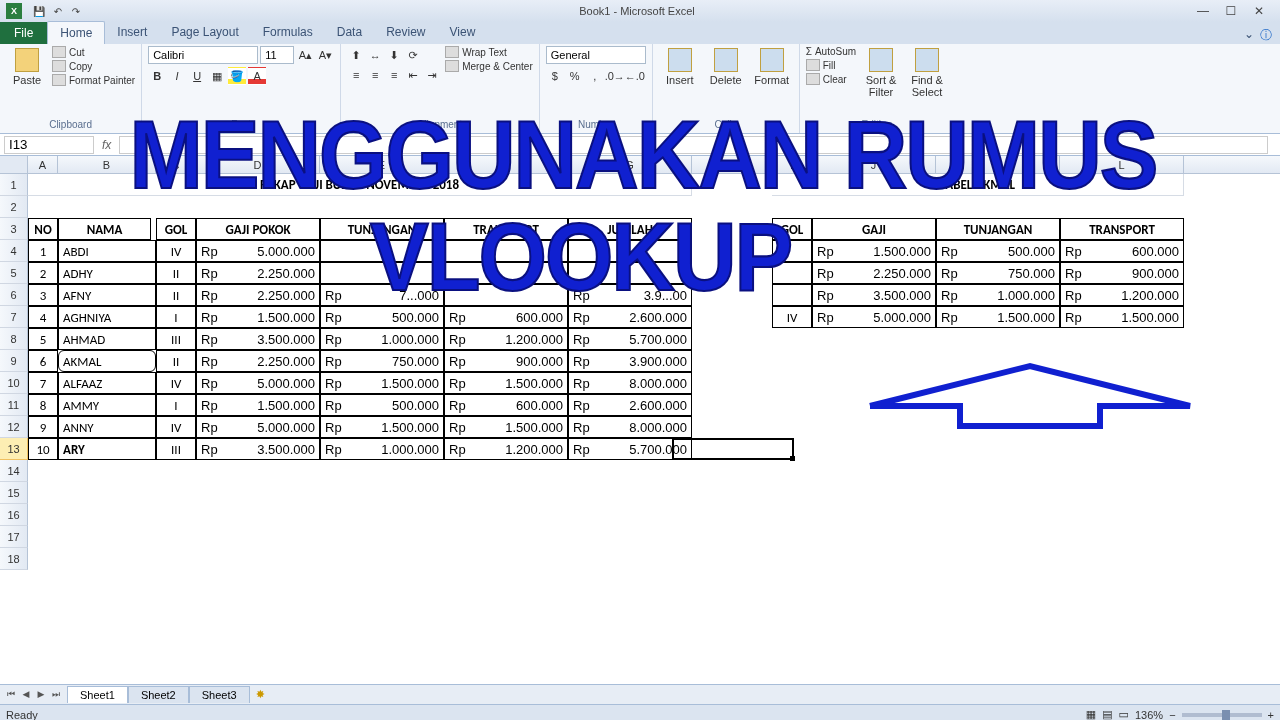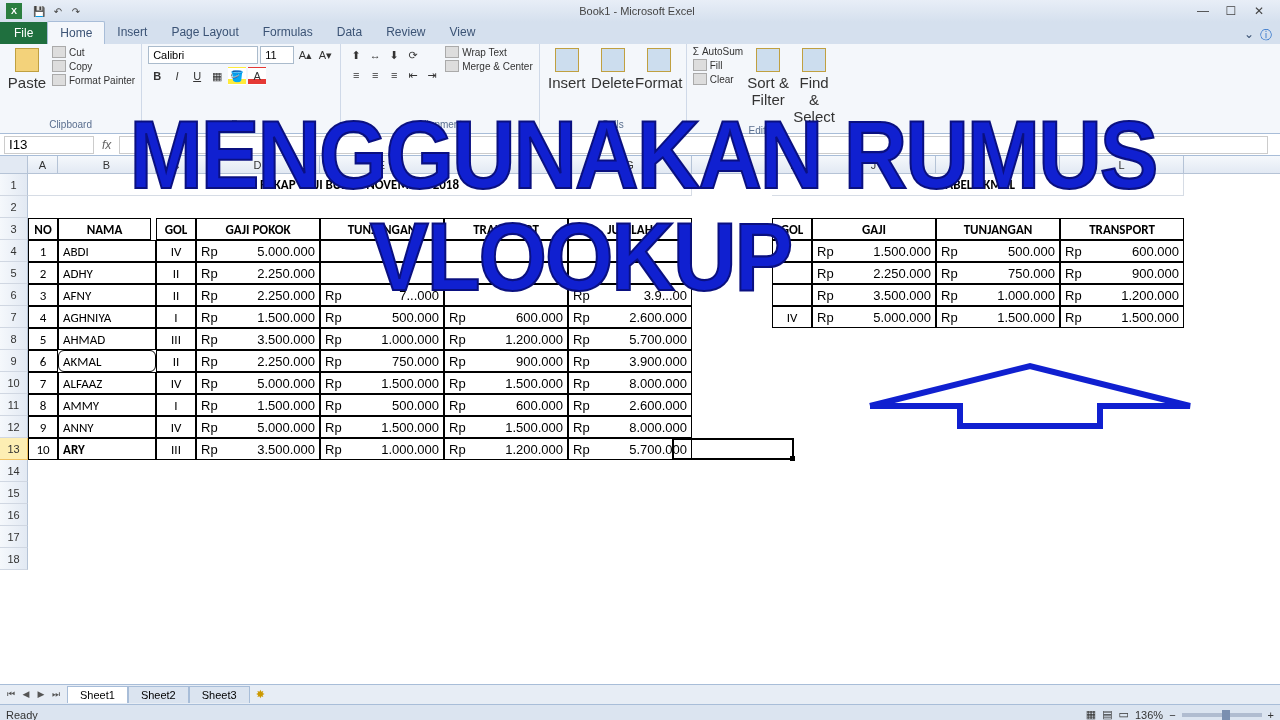--- a/index.html
+++ b/index.html
@@ -19,21 +19,21 @@
 .tabs .file { background: #1f6f3e; color: #fff; padding: 3px 14px; height: 100%; display: flex; align-items: center; }
 .tabs .tab { padding: 4px 12px; color: #3b5375; cursor: default; }
 .tabs .tab.active { background: #f4f7fb; border: 1px solid #a8bdd8; border-bottom: none; border-radius: 2px 2px 0 0; }
 .tabs .help { margin-left: auto; display: flex; gap: 6px; padding-right: 8px; font-size: 12px; color: #3b5375; }
 
 
 .ribbon { height: 90px; background: #f4f7fb; border-bottom: 1px solid #a8bdd8; display: flex; font-size: 11px; color: #333; }
 .group { border-right: 1px solid #cfd9e8; padding: 2px 6px; display: flex; flex-direction: column; justify-content: space-between; }
 .group-label { text-align: center; font-size: 10px; color: #5a6f8f; padding-bottom: 1px; }
 .group-body { display: flex; gap: 4px; flex: 1; align-items: flex-start; }
-.big-btn { display: flex; flex-direction: column; align-items: center; width: 42px; font-size: 15px; text-align: center; gap: 2px; padding-top: 2px; }
+.big-btn { display: flex; flex-direction: column; align-items: center; width: 42px; font-size: 11px; text-align: center; gap: 2px; padding-top: 2px; }
 .big-btn .icon { width: 24px; height: 24px; background: #e8c76a; border: 1px solid #c0a040; }
 .small-row { display: flex; flex-direction: column; gap: 2px; font-size: 10px; }
 .small-row div { display: flex; align-items: center; gap: 3px; }
 .small-row .mini-icon { width: 14px; height: 12px; background: #ddd; border: 1px solid #aaa; }
 .font-controls { display: flex; flex-direction: column; gap: 3px; }
 .font-row1 { display: flex; gap: 2px; }
 .font-select { border: 1px solid #abc; background: #fff; height: 18px; font-size: 11px; padding: 0 4px; }
 .font-row2 { display: flex; gap: 2px; }
 .btn-sq { width: 18px; height: 18px; border: 1px solid transparent; display: flex; align-items: center; justify-content: center; font-size: 11px; }
 .align-grid { display: flex; flex-direction: column; gap: 2px; }
@@ -194,20 +194,35 @@
           </div>
         <div>
             <span class="mini-icon"></span>
             <span>Merge &amp; Center</span>
           </div>
       </div>
     </div>
     <div class="group-label">Alignment</div>
   </div>
 
+  <div class="group">
+    <div class="group-body">
+      <div class="font-controls">
+        <input class="font-select" style="width: 100px;" value="General">
+        <div class="font-row2">
+          <span class="btn-sq">$</span>
+          <span class="btn-sq">%</span>
+          <span class="btn-sq">,</span>
+          <span class="btn-sq">.0→</span>
+          <span class="btn-sq">←.0</span>
+        </div>
+      </div>
+    </div>
+    <div class="group-label">Number</div>
+  </div>
 
 
   <div class="group">
     <div class="group-body">
       <div class="big-btn">
           <div class="icon" style="background:#cde"></div>
           <span>Insert</span>
         </div>
       <div class="big-btn">
           <div class="icon" style="background:#cde"></div>

